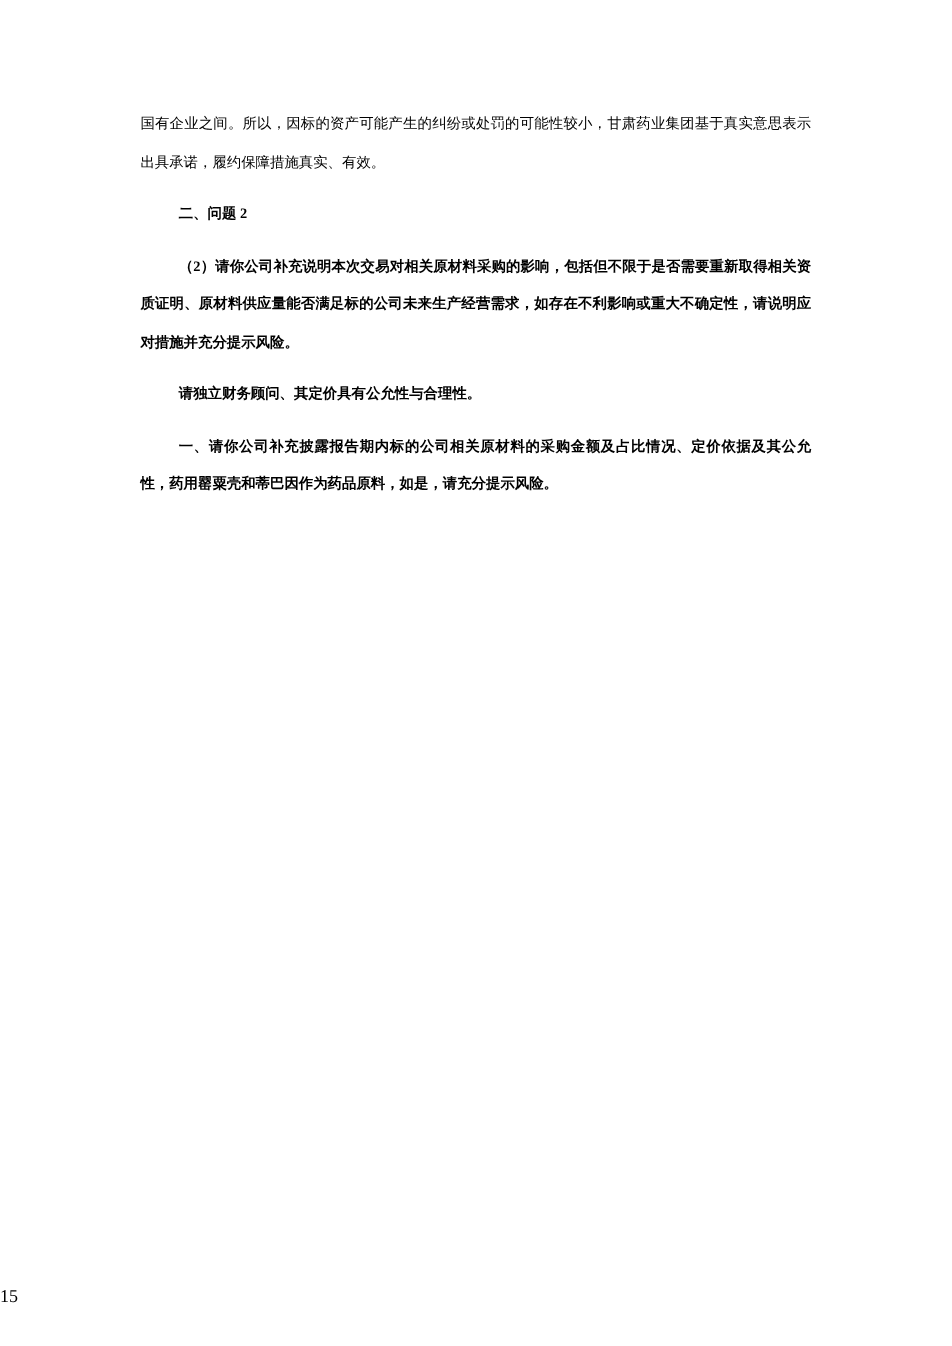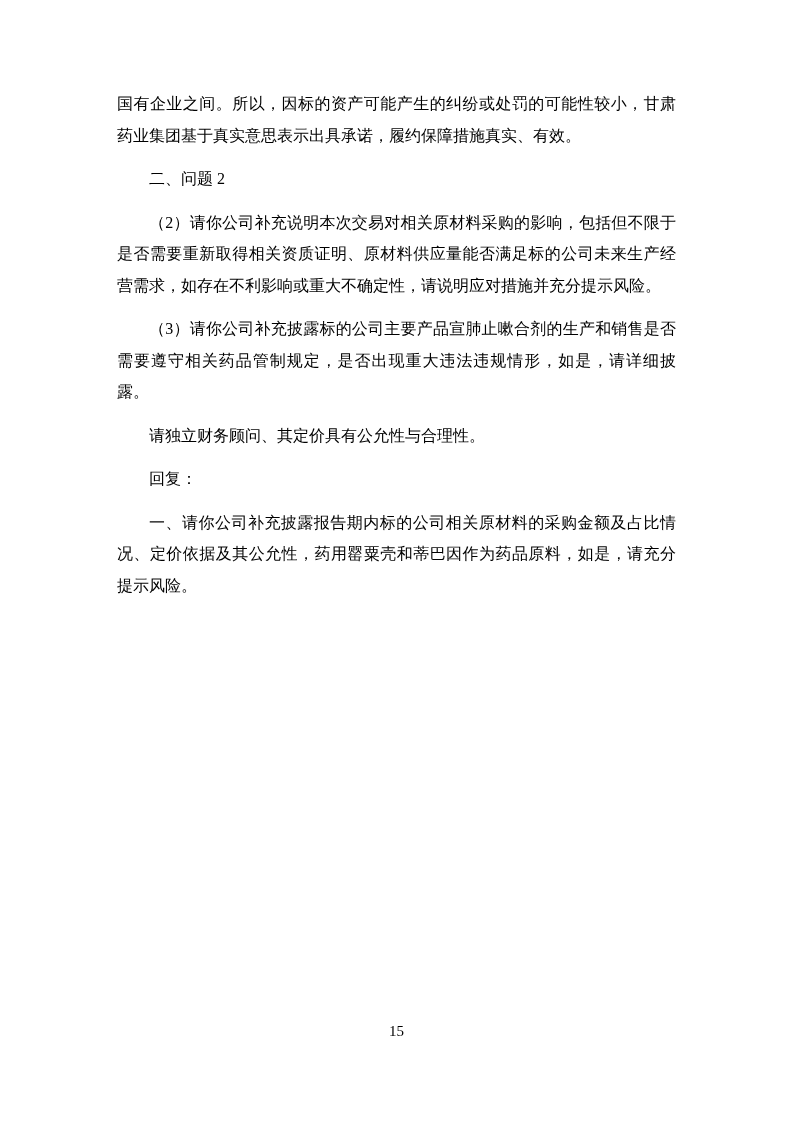--- a/index.html
+++ b/index.html
@@ -17,68 +17,65 @@
     overflow: hidden;
   }
   .content {
     position: absolute;
     left: 117px;
     top: 88px;
     width: 559px;
   }
   .content p {
     margin: 12px 0 0 0;
-    font-size: 16px;
+    font-size: 12px;
     line-height: 31.5px;
     text-align: justify;
     text-align-last: left;
     text-justify: inter-character;
     word-break: break-all;
   }
   .content p.first {
     margin-top: 0;
   }
   .content p.tight {
     margin-top: 6px;
   }
   .indent {
     text-indent: 32px;
   }
   .bold {
-    font-weight: 400;
+    font-weight: 700;
   }
   .page-number {
     position: absolute;
     left: 0;
     right: 0;
-    top: 1021px;
-    text-align: center;
+    top: 1071px;
     font-size: 15px;
     line-height: 20px;
     font-family: "Liberation Serif", "DejaVu Serif", serif;
     color: #000000;
   }
 </style>
 </head>
 <body>
 
 <div class="page">
   <div class="content">
     <p class="first">国有企业之间。所以，因标的资产可能产生的纠纷或处罚的可能性较小，甘肃药业集团基于真实意思表示出具承诺，履约保障措施真实、有效。</p>
 
     <p class="bold indent">二、问题 2</p>
 
 
 
     <p class="bold indent">（2）请你公司补充说明本次交易对相关原材料采购的影响，包括但不限于是否需要重新取得相关资质证明、原材料供应量能否满足标的公司未来生产经营需求，如存在不利影响或重大不确定性，请说明应对措施并充分提示风险。</p>
 
-    <p class="bold indent">（3）请你公司补充披露标的公司主要产品宣肺止嗽合剂的生产和销售是否需要遵守相关药品管制规定，是否出现重大违法违规情形，如是，请详细披露。</p>
 
     <p class="bold indent">请独立财务顾问、其定价具有公允性与合理性。</p>
 
-    <p class="bold indent">回复：</p>
 
     <p class="bold indent">一、请你公司补充披露报告期内标的公司相关原材料的采购金额及占比情况、定价依据及其公允性，药用罂粟壳和蒂巴因作为药品原料，如是，请充分提示风险。</p>
 
   </div>
 
   <div class="page-number">15</div>
 </div>
 
 </body></html>

